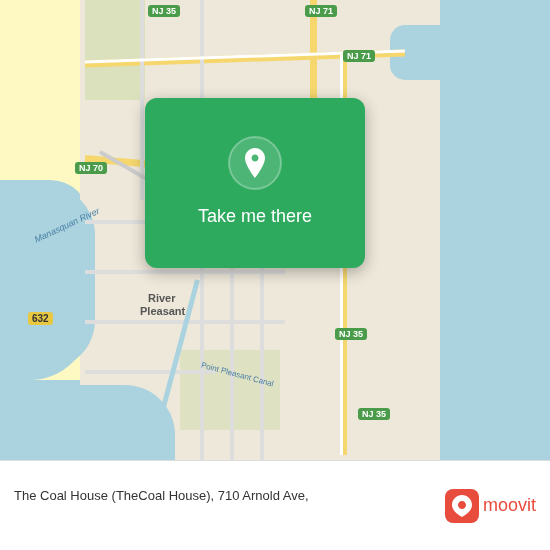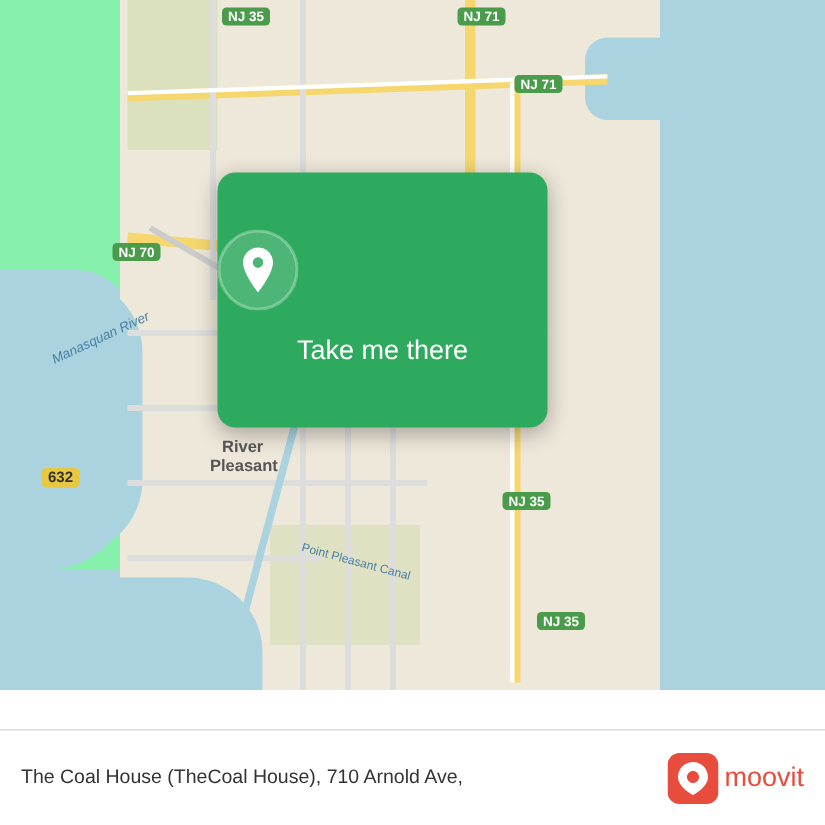--- a/index.html
+++ b/index.html
@@ -9,21 +9,21 @@
       position: relative;
       width: 550px;
       height: 550px;
     }
 
     
     .map-area {
       width: 550px;
       height: 460px;
       position: relative;
-      background-color: #86efac;
+      background-color: #fef9c3;
       overflow: hidden;
     }
 
     
     .ocean {
       position: absolute;
       right: 0;
       top: 0;
       width: 110px;
       height: 460px;
@@ -92,28 +92,29 @@
       color: #4a7fa5;
       font-family: Arial, sans-serif;
       white-space: nowrap;
       pointer-events: none;
       font-style: italic;
     }
 
     
     .green-card {
       position: absolute;
-      top: 115px;
+      top: 98px;
       left: 145px;
       width: 220px;
       height: 170px;
       background-color: #2eaa5e;
       border-radius: 12px;
       display: flex;
       flex-direction: column;
+      align-items: center;
       justify-content: center;
       box-shadow: 0 4px 15px rgba(0,0,0,0.3);
       z-index: 10;
     }
 
     .pin-icon {
       width: 54px;
       height: 54px;
       margin-bottom: 12px;
     }
@@ -128,25 +129,24 @@
       padding: 4px 10px;
       font-family: Arial, sans-serif;
     }
 
     
     .bottom-bar {
       position: absolute;
       bottom: 0;
       left: 0;
       width: 100%;
-      height: 64px;
+      height: 90px;
       background-color: white;
       display: flex;
-      align-items: center;
-      padding: 10px 14px;
+      padding: 26px 14px;
       border-top: 1px solid #ddd;
     }
 
     .bottom-text {
       flex: 1;
     }
 
     .location-name {
       font-size: 13px;
       color: #333;

